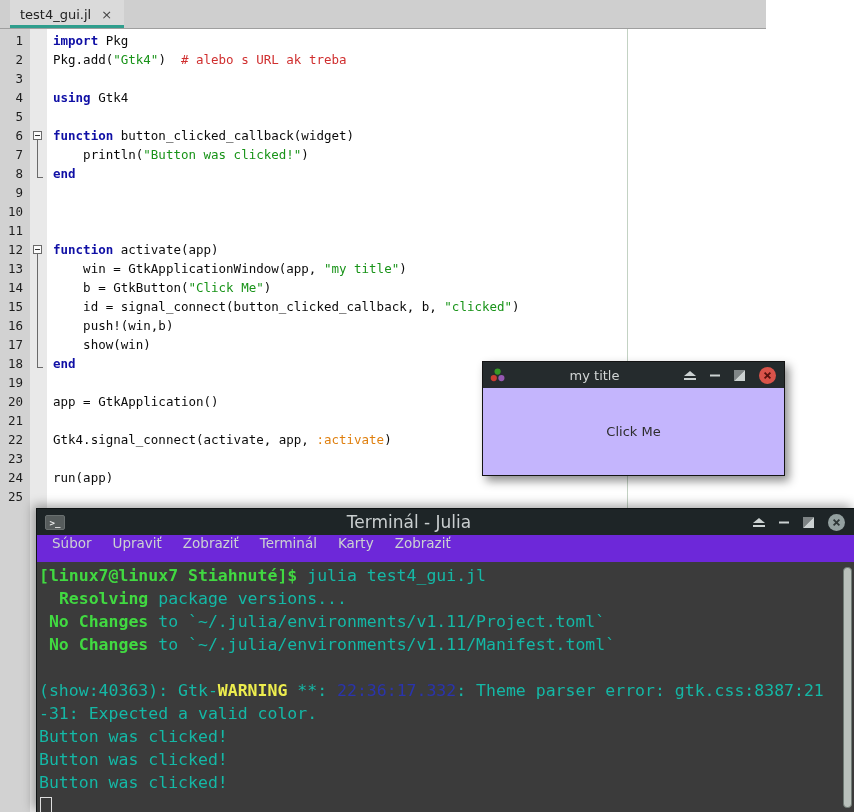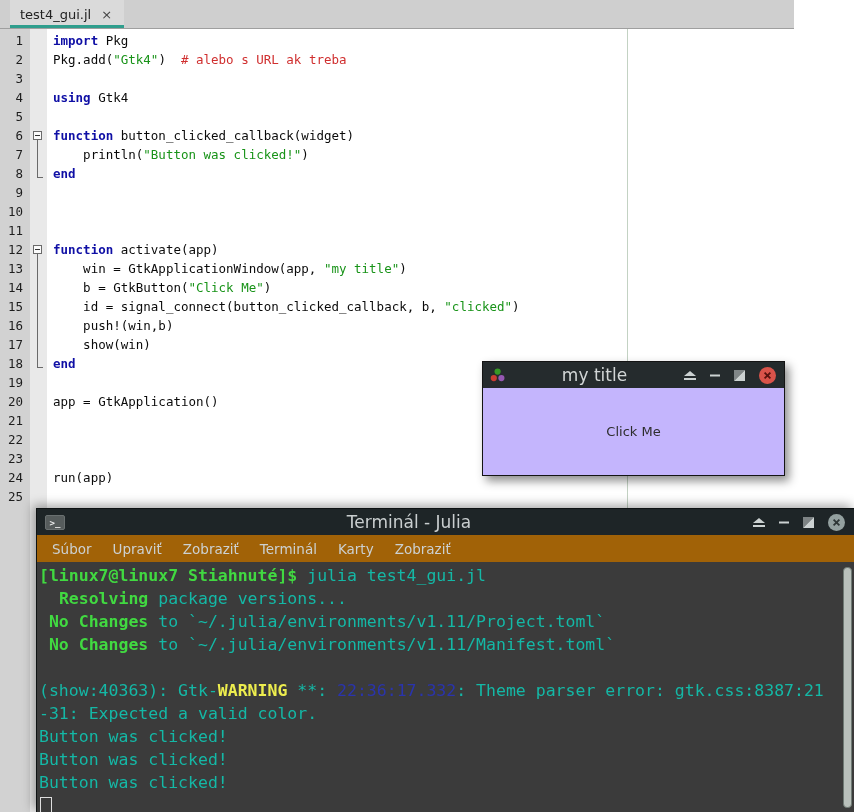--- a/index.html
+++ b/index.html
@@ -1,21 +1,21 @@
 <!DOCTYPE html>
 <html><head>
 <meta charset="utf-8">
 <style>
   html,body{margin:0;padding:0;}
   .screen{position:relative;width:854px;height:812px;overflow:hidden;background:#ffffff;
           font-family:"DejaVu Sans","Liberation Sans",sans-serif;}
 
   
   .editor{position:absolute;inset:0;background:#ffffff;}
-  .tabbar{position:absolute;left:0;top:0;width:766px;height:28px;background:#cfcfcf;border-bottom:1px solid #9f9f9f;padding-left:28px;}
+  .tabbar{position:absolute;left:0;top:0;width:766px;height:28px;background:#cfcfcf;border-bottom:1px solid #9f9f9f;}
   .tab{position:absolute;left:10px;top:0;height:28px;width:114px;background:#dadada;
        display:flex;align-items:center;padding:0 10px;box-sizing:border-box;}
   .tab-underline{position:absolute;left:0;bottom:0;width:100%;height:3px;background:#2f9e8d;}
   .tab-label{font-size:13px;color:#222;}
   .tab-close{margin-left:10px;font-size:13px;color:#444;line-height:1;}
 
   .gutter-num-bg{position:absolute;left:0;top:29px;width:30px;bottom:0;background:#d2d2d2;}
   .gutter-fold-bg{position:absolute;left:30px;top:29px;width:17px;bottom:0;background:#e9e9e9;}
   .margin-line{position:absolute;left:627px;top:29px;width:1px;bottom:0;background:#c3d2c3;}
 
@@ -35,37 +35,37 @@
   .s-kw{color:#0f0fa5;font-weight:bold;}
   .s-str{color:#189318;}
   .s-cm{color:#d02f2f;margin-top:39px;}
   .s-sym{color:#df7f0e;}
   .s-pl{color:#0a0a0a;}
 
   
   .gtk-window{position:absolute;left:482px;top:361px;width:301px;height:113px;z-index:5;
               border:1px solid #141414;box-shadow:4px 5px 9px rgba(0,0,0,.45);}
   .gtk-titlebar{height:26px;background:#252b2d;display:flex;align-items:center;padding:0 8px 0 7px;}
-  .gtk-title{flex:1;text-align:center;font-size:17px;color:#d2d6d6;}
+  .gtk-title{flex:1;text-align:center;font-size:13px;color:#d2d6d6;}
   .win-btns{display:flex;align-items:center;gap:14px;}
   .glyph{color:#ccd2d2;display:flex;align-items:center;}
   .gtk-body{height:87px;background:#c4b5fd;display:flex;align-items:center;justify-content:center;}
   .clickme{font-size:13px;color:#2d2d2d;background:transparent;border:none;
            font-family:"DejaVu Sans","Liberation Sans",sans-serif;}
 
   
   .terminal-window{position:absolute;left:36px;top:508px;width:818px;height:304px;z-index:10;
                    border-top:1px solid #0e1213;border-left:1px solid #0e1213;
                    box-shadow:-3px -3px 10px rgba(0,0,0,.35);box-sizing:border-box;background:#3b3b3b;}
   .term-titlebar{height:26px;background:#1e2527;display:flex;align-items:center;padding:0 9px 0 8px;}
   .term-title{flex:1;text-align:center;font-size:17px;color:#c9cecf;}
   .term-appicon{width:20px;height:15px;background:#565c5c;border-radius:2px;border:1px solid #6a7070;
                 color:#eeeeee;font-family:"DejaVu Sans Mono",monospace;font-size:9px;font-weight:bold;
                 line-height:14px;text-align:center;box-sizing:border-box;}
-  .term-menubar{height:27px;background:#a16207;display:flex;align-items:center;padding-left:10px;}
+  .term-menubar{height:27px;background:#6d28d9;display:flex;padding-left:10px;}
   .menu-item{font-size:13.5px;color:#ccd1d2;margin-right:11px;padding:0 5px;}
   .term-body{position:absolute;left:0;top:53px;right:0;bottom:0;background:#3b3b3b;
              font-family:"DejaVu Sans Mono","Liberation Mono",monospace;font-size:16.5px;
              color:#e7e7e7;padding:2px 0 0 2px;overflow:hidden;}
   .trow{height:23px;line-height:23px;white-space:pre;}
   .t-g{color:#41d941;font-weight:bold;}
   .t-y{color:#eded4e;font-weight:bold;}
   .t-b{color:#2a34ad;}
   .t-w{color:#14b8a6;}
   .cursor{display:inline-block;width:10px;height:18px;border:1px solid #dedede;vertical-align:middle;margin-left:1px;}
@@ -104,21 +104,21 @@
         <div class="crow"><span class="ln">12</span><span class="fold"><i class="box"></i><i class="stem-b"></i></span><span class="ctext"><span class="s-kw">function</span><span class="s-pl"> activate(app)</span></span></div>
         <div class="crow"><span class="ln">13</span><span class="fold"><i class="stem"></i></span><span class="ctext"><span class="s-pl">    win = GtkApplicationWindow(app, </span><span class="s-str">"my title"</span><span class="s-pl">)</span></span></div>
         <div class="crow"><span class="ln">14</span><span class="fold"><i class="stem"></i></span><span class="ctext"><span class="s-pl">    b = GtkButton(</span><span class="s-str">"Click Me"</span><span class="s-pl">)</span></span></div>
         <div class="crow"><span class="ln">15</span><span class="fold"><i class="stem"></i></span><span class="ctext"><span class="s-pl">    id = signal_connect(button_clicked_callback, b, </span><span class="s-str">"clicked"</span><span class="s-pl">)</span></span></div>
         <div class="crow"><span class="ln">16</span><span class="fold"><i class="stem"></i></span><span class="ctext"><span class="s-pl">    push!(win,b)</span></span></div>
         <div class="crow"><span class="ln">17</span><span class="fold"><i class="stem"></i></span><span class="ctext"><span class="s-pl">    show(win)</span></span></div>
         <div class="crow"><span class="ln">18</span><span class="fold"><i class="stem-t"></i><i class="arm"></i></span><span class="ctext"><span class="s-kw">end</span></span></div>
         <div class="crow"><span class="ln">19</span><span class="fold"></span><span class="ctext"></span></div>
         <div class="crow"><span class="ln">20</span><span class="fold"></span><span class="ctext"><span class="s-pl">app = GtkApplication()</span></span></div>
         <div class="crow"><span class="ln">21</span><span class="fold"></span><span class="ctext"></span></div>
-        <div class="crow"><span class="ln">22</span><span class="fold"></span></div>
+        <div class="crow"><span class="ln">22</span><span class="fold"></span><span class="ctext"><span class="s-pl">Gtk4.signal_connect(activate, app, </span><span class="s-sym">:activate</span><span class="s-pl">)</span></span></div>
         <div class="crow"><span class="ln">23</span><span class="fold"></span><span class="ctext"></span></div>
         <div class="crow"><span class="ln">24</span><span class="fold"></span><span class="ctext"><span class="s-pl">run(app)</span></span></div>
         <div class="crow"><span class="ln">25</span><span class="fold"></span><span class="ctext"></span></div>
       </div>
   </div>
 
   <div class="gtk-window">
     <div class="gtk-titlebar">
       <span class="glyph">
         <svg width="15" height="14" viewBox="0 0 15 14">

